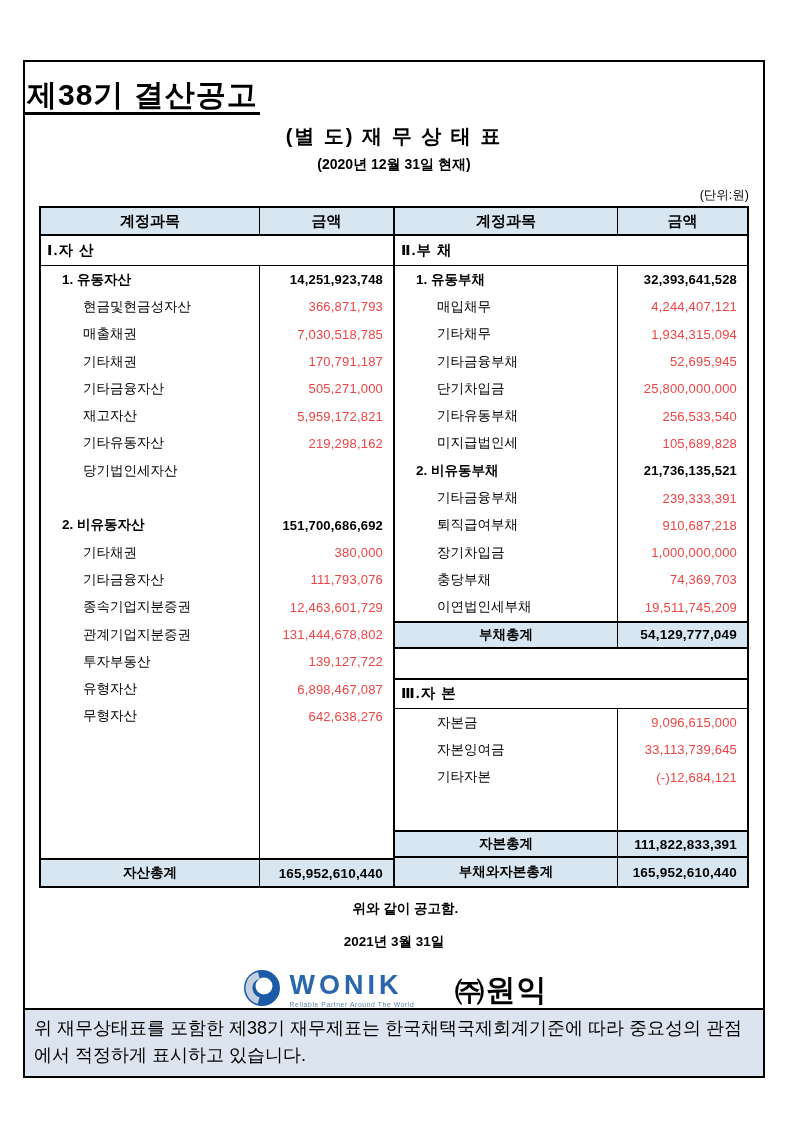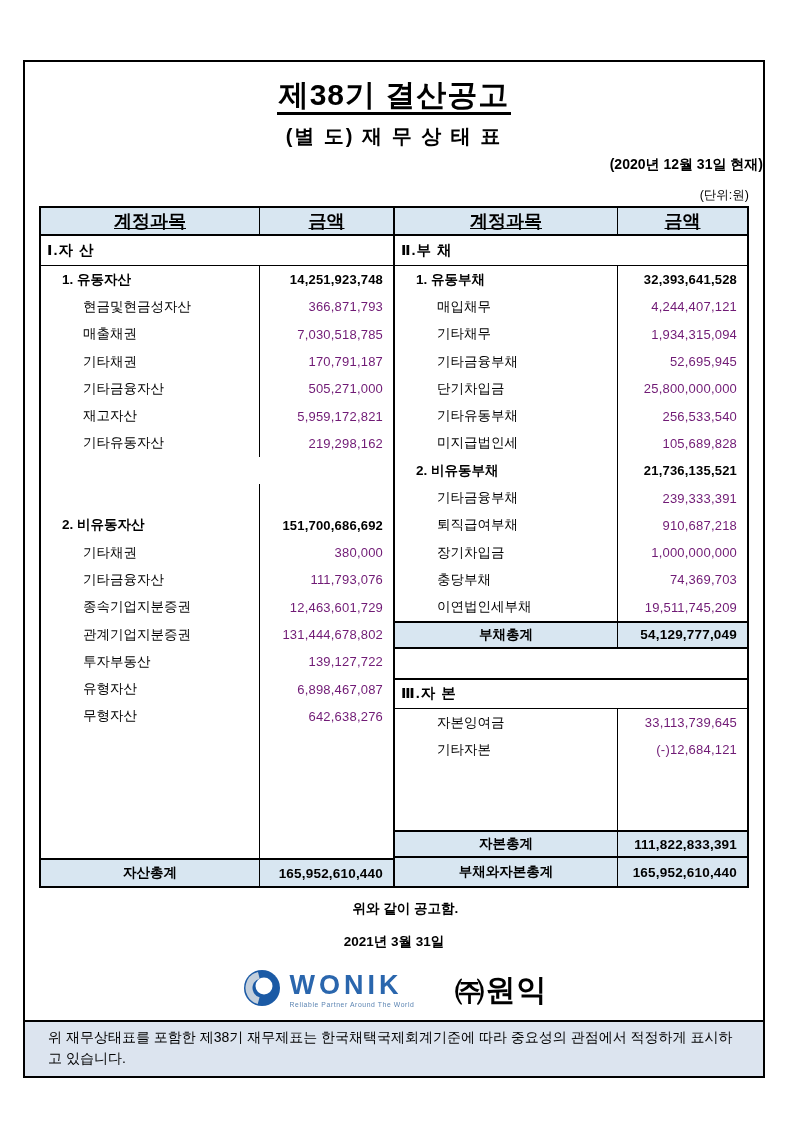--- a/index.html
+++ b/index.html
@@ -8,45 +8,45 @@
     --brand:#2a66ad;
   }
   *{ box-sizing:border-box; margin:0; padding:0; }
   html,body{ width:793px; height:1121px; background:#fff;
     font-family:"Liberation Sans","DejaVu Sans",sans-serif; color:#000; }
   .page-frame{
     position:absolute; left:23px; top:60px; width:742px; height:1018px;
     border:2px solid #000; background:#fff;
   }
   
-  .doc-title{ text-align:center; margin-top:13px; font-size:30px; font-weight:800; letter-spacing:1px;}
+  .doc-title{ margin-top:13px; font-size:30px; font-weight:800; letter-spacing:1px;}
   .doc-title span{ border-bottom:3px solid #000; padding:0 2px 1px; }
   .doc-subtitle{ text-align:center; margin-top:7px; font-size:20px; font-weight:800; letter-spacing:2px; }
-  .doc-asof{ text-align:right; margin-top:6px; font-size:14px; font-weight:700; }
+  .doc-asof{ text-align:center; margin-top:6px; font-size:14px; font-weight:700; }
   .unit-note{ width:710px; margin:13px auto 2px; text-align:right; font-size:12.5px; }
   
   .fin-table{ width:710px; height:682px; margin:0 auto; border:2px solid #000;
     display:flex; flex-direction:column; background:#fff; }
   .thead{ display:flex; height:28px; flex:0 0 auto; background:var(--hl);
     border-bottom:2px solid #000; font-weight:700; }
-  .th{ display:flex; align-items:center; justify-content:center; font-size:18px;text-decoration:underline; }
+  .th{ display:flex; align-items:center; justify-content:center; font-size:15px; }
   .th1{ width:219px; border-right:1.5px solid #000; }
   .th2{ width:135px; border-right:2px solid #000; }
   .th3{ width:223px; border-right:1.5px solid #000; }
   .th4{ flex:1; }
   .tbody{ display:flex; flex:1; min-height:0; }
   .half{ display:flex; flex-direction:column; }
   .half-left{ width:354px; border-right:2px solid #000; }
   .half-right{ flex:1; }
   .trow{ display:flex; align-items:stretch; height:27.3px; flex:0 0 auto; }
   .lc{ display:flex; align-items:center; border-right:1.5px solid #000; font-size:13.5px; }
   .half-left .lc{ width:219px; }
   .half-right .lc{ width:223px; }
   .ac{ flex:1; display:flex; align-items:center; justify-content:flex-end;
-    padding-right:10px; font-size:13px; color:#701a75; letter-spacing:0.2px; }
+    padding-right:10px; font-size:13px; color:#ef4444; letter-spacing:0.2px; }
   .t-section{ height:30px; border-bottom:1.5px solid #000; }
   .t-section .sec{ display:flex; align-items:center; padding-left:6px;
     font-size:14.5px; font-weight:800; letter-spacing:1px; }
   .t-section.bt{ border-top:2px solid #000; height:31px; }
   .t-bold .lc{ padding-left:21px; font-weight:700; }
   .t-bold .ac{ font-weight:700; color:#000; }
   .t-item .lc{ padding-left:42px; }
   .t-total{ background:var(--hl); border-top:2px solid #000; border-bottom:2px solid #000; height:28px; }
   .t-total .lc{ justify-content:center; font-weight:700; }
   .t-total .ac{ font-weight:700; color:#000; font-size:13.5px; }
@@ -59,21 +59,21 @@
   .pubdate{ text-align:center; font-weight:700; font-size:13.5px; margin-top:15px; }
   .logo-row{ display:flex; justify-content:center; align-items:center; gap:40px; margin-top:15px; height:48px; }
   .wonik-logo{ display:flex; align-items:center; gap:7px; }
   .wonik-texts{ display:flex; flex-direction:column; align-items:flex-start; }
   .wonik-word{ color:var(--brand); font-weight:800; font-size:27px; letter-spacing:4px; line-height:1; }
   .wonik-tag{ color:#5b84b2; font-size:6.8px; letter-spacing:0.6px; margin-top:2px; }
   .company-name{ font-size:30px; font-weight:800; letter-spacing:1px; }
   .ceo-line{ text-align:center; font-weight:700; font-size:14.5px; margin-top:13px; letter-spacing:2px; }
   
   .notice{ position:absolute; left:0; right:0; bottom:0; background:var(--notice);
-    border-top:2px solid #000; padding:5px 23px 7px; font-size:14px; line-height:1.5; }
+    border-top:2px solid #000; padding:5px 9px 7px; font-size:18px; line-height:1.5; }
 </style>
 </head>
 <body>
 
 <div class="page-frame">
 
   <div class="doc-title">
     <span>제38기 결산공고</span>
   </div>
   <div class="doc-subtitle">(별 도) 재 무 상 태 표</div>
@@ -114,20 +114,21 @@
           </div>
           <div class="trow t-item">
             <div class="lc">재고자산</div>
             <div class="ac">5,959,172,821</div>
           </div>
           <div class="trow t-item">
             <div class="lc">기타유동자산</div>
             <div class="ac">219,298,162</div>
           </div>
           <div class="trow t-item">
+            <div class="lc">당기법인세자산</div>
             <div class="ac"></div>
           </div>
           <div class="trow t-empty">
             <div class="lc"></div>
             <div class="ac"></div>
           </div>
           <div class="trow t-bold">
             <div class="lc">2. 비유동자산</div>
             <div class="ac">151,700,686,692</div>
           </div>
@@ -224,20 +225,24 @@
             <div class="lc">이연법인세부채</div>
             <div class="ac">19,511,745,209</div>
           </div>
           <div class="trow t-total">
             <div class="lc">부채총계</div>
             <div class="ac">54,129,777,049</div>
           </div>
           <div class="trow t-spacer"></div>
           <div class="trow t-section bt">
             <div class="sec">Ⅲ.자  본</div>
+          </div>
+          <div class="trow t-item">
+            <div class="lc">자본금</div>
+            <div class="ac">9,096,615,000</div>
           </div>
           <div class="trow t-item">
             <div class="lc">자본잉여금</div>
             <div class="ac">33,113,739,645</div>
           </div>
           <div class="trow t-item">
             <div class="lc">기타자본</div>
             <div class="ac">(-)12,684,121</div>
           </div>
           <div class="trow t-filler">

